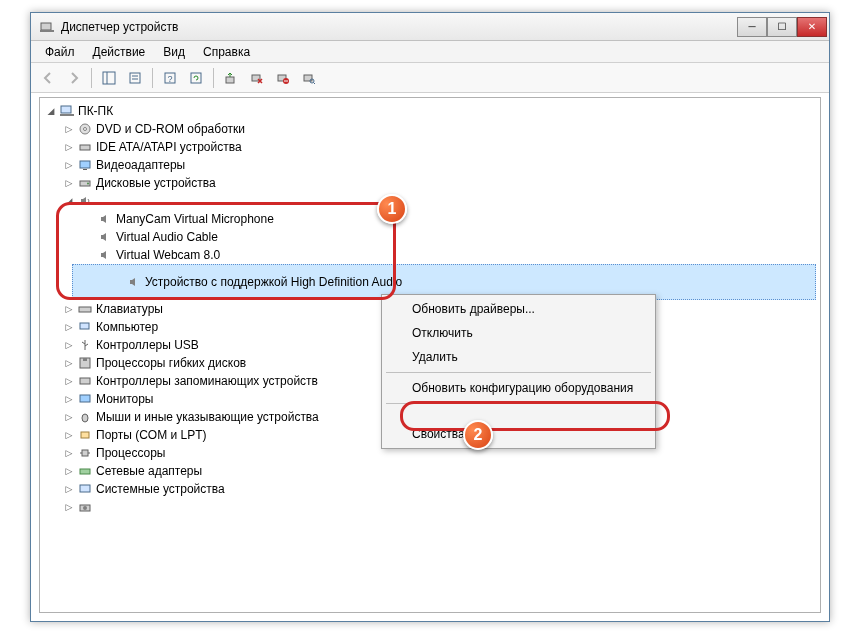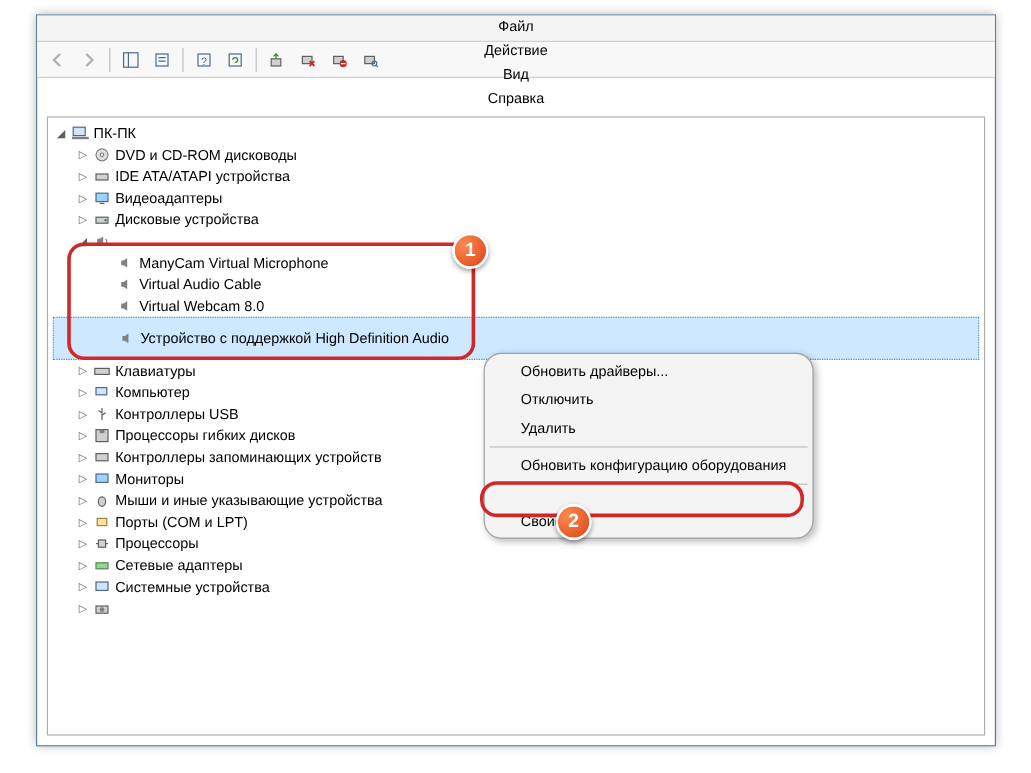--- a/index.html
+++ b/index.html
@@ -4,47 +4,61 @@
 <style>
 * { box-sizing: border-box; margin: 0; padding: 0; }
 body { font-family: "Segoe UI", Tahoma, sans-serif; font-size: 12px; background: #fff; width: 859px; height: 644px; position: relative; overflow: hidden; }
 .window { position: absolute; left: 30px; top: 12px; width: 800px; height: 610px; border: 1px solid #5a7fa0; background: #fff; box-shadow: 0 0 8px rgba(0,0,0,0.3); }
 .titlebar { height: 28px; background: linear-gradient(#f8f8f8, #e8e8e8); border-bottom: 1px solid #c0c0c0; display: flex; align-items: center; padding: 0 2px 0 8px; }
 .titlebar-icon { width: 16px; height: 16px; margin-right: 6px; }
 .titlebar-title { flex: 1; font-size: 12px; color: #000; }
 .titlebar-btns { display: flex; gap: 0; }
 .tbtn { width: 30px; height: 20px; border: 1px solid #8a8a8a; background: linear-gradient(#f0f0f0,#d8d8d8); display: flex; align-items: center; justify-content: center; font-size: 10px; cursor: pointer; }
 .tbtn.close { background: linear-gradient(#e57373,#c62828); color: #fff; border-color: #8a3030; }
-.menubar { height: 22px; background: #f4f4f4; border-bottom: 1px solid #d0d0d0; display: flex; align-items: center; padding: 0 6px; gap: 2px; flex-direction: column; }
+.menubar { height: 22px; background: #f4f4f4; border-bottom: 1px solid #d0d0d0; display: flex; align-items: center; padding: 0 6px; gap: 2px; }
 .menu-item { padding: 2px 8px; cursor: pointer; }
 .toolbar { height: 30px; background: #f8f8f8; border-bottom: 1px solid #d0d0d0; display: flex; align-items: center; padding: 0 6px; gap: 4px; }
 .tool { width: 22px; height: 22px; border: 1px solid transparent; display: flex; align-items: center; justify-content: center; cursor: pointer; color: #4a6a8a; }
 .tool.disabled { color: #b0b0b0; }
 .tool-sep { width: 1px; height: 20px; background: #c0c0c0; margin: 0 2px; }
 .content { position: absolute; left: 8px; right: 8px; top: 84px; bottom: 8px; border: 1px solid #b0b0b0; background: #fff; overflow: auto; padding: 4px; }
 .tree { font-size: 12px; }
 .node { display: flex; align-items: center; height: 18px; padding: 0 2px; white-space: nowrap; }
-.node.selected { background: #cde8ff; border: 1px dotted #5a8fd0; height: 36px; }
+.node.selected { background: #cde8ff; border: 1px dotted #5a8fd0; height: 36px; margin-left: 28px; }
 .expander { width: 10px; display: inline-flex; justify-content: center; color: #606060; font-size: 9px; cursor: pointer; }
 .node-icon { width: 16px; height: 16px; margin: 0 3px; display: inline-flex; align-items: center; justify-content: center; font-size: 11px; }
 .indent0 { padding-left: 2px; }
 .indent1 { padding-left: 20px; }
 .indent2 { padding-left: 50px; text-align: center; }
 .ctx-menu { position: absolute; background: #f4f4f4; border: 1px solid #a0a0a0; box-shadow: 2px 2px 6px rgba(0,0,0,0.25); font-size: 12px; padding: 2px; min-width: 260px; }
 .ctx-item { padding: 5px 20px 5px 28px; cursor: pointer; }
 .ctx-item.bold { font-weight: normal; margin-top: 18px; }
 .ctx-sep { height: 1px; background: #c0c0c0; margin: 3px 2px; }
 .callout { position: absolute; border: 3px solid #d02828; border-radius: 14px; pointer-events: none; }
 .badge { position: absolute; width: 30px; height: 30px; border-radius: 50%; background: radial-gradient(circle at 30% 30%, #ff8a50, #d84315); color: #fff; font-weight: bold; font-size: 16px; display: flex; align-items: center; justify-content: center; border: 2px solid #fff; box-shadow: 0 2px 4px rgba(0,0,0,0.4); }
 svg { display: block; }
 </style>
 </head>
 <body>
 
 <div class="window">
+  <div class="titlebar">
+    <span class="titlebar-icon">
+      <svg width="16" height="16" viewBox="0 0 16 16">
+          <rect x="2" y="4" width="10" height="7" fill="#d0d0d0" stroke="#606060"></rect>
+          <rect x="1" y="11" width="14" height="2" fill="#808080"></rect>
+        </svg>
+    </span>
+    <span class="titlebar-title">Диспетчер устройств</span>
+    <div class="titlebar-btns">
+      <div class="tbtn">─</div>
+      <div class="tbtn">☐</div>
+      <div class="tbtn close">✕</div>
+    </div>
+  </div>
 
   <div class="menubar">
     <div class="menu-item">Файл</div>
     <div class="menu-item">Действие</div>
     <div class="menu-item">Вид</div>
     <div class="menu-item">Справка</div>
   </div>
 
   <div class="toolbar">
     <div class="tool disabled">
@@ -126,21 +140,21 @@
         <span>ПК-ПК</span>
       </div>
       <div class="node indent1">
           <span class="expander">▷</span>
           <span class="node-icon">
             <svg width="14" height="14" viewBox="0 0 14 14">
               <circle cx="7" cy="7" r="5" fill="#e0e0e0" stroke="#808080"></circle>
               <circle cx="7" cy="7" r="1.5" fill="#fff" stroke="#808080"></circle>
             </svg>
           </span>
-          <span>DVD и CD-ROM дисководы</span>
+          <span>DVD и CD-ROM обработки</span>
         </div>
       <div class="node indent1">
           <span class="expander">▷</span>
           <span class="node-icon">
             <svg width="14" height="14" viewBox="0 0 14 14">
               <rect x="2" y="5" width="10" height="5" fill="#d0d0d0" stroke="#606060"></rect>
             </svg>
           </span>
           <span>IDE ATA/ATAPI устройства</span>
         </div>
@@ -313,21 +327,21 @@
             <svg width="14" height="14" viewBox="0 0 14 14">
               <rect x="2" y="5" width="10" height="6" fill="#d0d0d0" stroke="#606060"></rect>
               <circle cx="7" cy="8" r="2" fill="#808080"></circle>
             </svg>
           </span>
         </div>
     </div>
   </div>
 </div>
 
-<div class="ctx-menu" style="left:403px; top:294px;border-radius:15px;">
+<div class="ctx-menu" style="left:381px; top:294px;">
   <div class="ctx-item">Обновить драйверы...</div>
   <div class="ctx-item">Отключить</div>
   <div class="ctx-item">Удалить</div>
   <div class="ctx-sep"></div>
   <div class="ctx-item">Обновить конфигурацию оборудования</div>
   <div class="ctx-sep"></div>
   <div class="ctx-item bold">Свойства</div>
 </div>
 
 <div class="callout" style="left:56px; top:202px; width:340px; height:98px;"></div>

